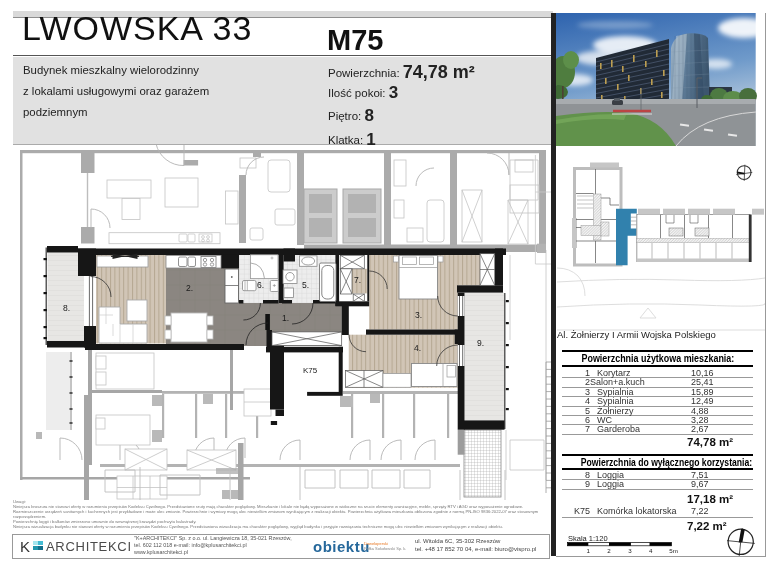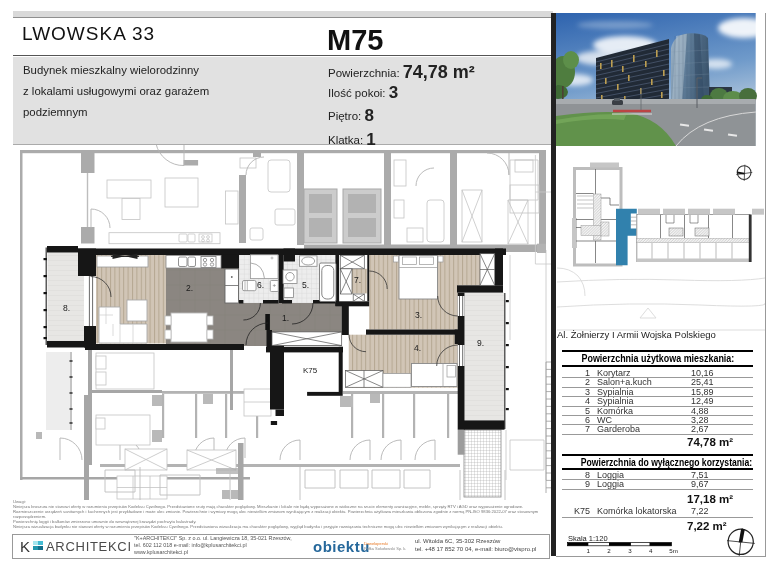--- a/index.html
+++ b/index.html
@@ -708,21 +708,21 @@
   <text x="303" y="373" font-size="8">K75</text>
 </g>
 </svg>
 
 <div class="abs" style="left:13px;top:10.5px;width:540px;height:6px;background:#d9d9d9;border-bottom:1.4px solid #8f8f8f;"></div>
 
 <div class="abs" style="left:13px;top:18px;width:540px;height:37px;background:#fff;border-bottom:1.5px solid #555;"></div>
 
 <div class="abs" style="left:13px;top:56.5px;width:540px;height:87px;background:#e1e1e1;border-bottom:1px solid #aaa;"></div>
 
-<div class="abs" style="left:22px;top:23px;font-size:19px;letter-spacing:1px;color:#111;">LWOWSKA 33</div>
+<div class="abs" style="left:22px;top:9px;font-size:34px;letter-spacing:1px;color:#111;">LWOWSKA 33</div>
 
 <div class="abs" style="left:23px;top:60px;font-size:11.4px;line-height:21px;color:#222;">Budynek mieszkalny wielorodzinny<br>z lokalami usługowymi oraz garażem<br>podziemnym</div>
 
 <div class="abs" style="left:327px;top:23.5px;font-size:29px;font-weight:bold;color:#111;">M75</div>
 
 <div class="abs" style="left:328px;top:60.5px;font-size:11.5px;color:#222;">Powierzchnia: <span style="font-size:18px;font-weight:bold;position:relative;top:1px;">74,78 m²</span></div>
 
 <div class="abs" style="left:328px;top:81.5px;font-size:11.5px;color:#222;">Ilość pokoi: <span style="font-size:17px;font-weight:bold;position:relative;top:1px;">3</span></div>
 
 <div class="abs" style="left:328px;top:104.5px;font-size:11.5px;color:#222;">Piętro: <span style="font-size:17px;font-weight:bold;position:relative;top:1px;">8</span></div>
@@ -738,36 +738,36 @@
 <div class="abs" style="left:562px;top:349.5px;width:191px;border-top:2.5px solid #000;border-bottom:2.5px solid #000;font-size:10.5px;line-height:10.5px;font-weight:bold;color:#000;padding:1px 0 1.5px 0;text-align:center;white-space:nowrap;"><span style="display:inline-block;transform:scaleX(0.85);transform-origin:center;">Powierzchnia użytkowa mieszkania:</span></div>
 
 <div class="abs" style="left:562px;top:368.8px;width:191px;font-size:9px;line-height:8.9px;color:#333;">
   <div style="display:flex;border-bottom:0.7px solid #999;height:8.45px;line-height:8.9px;">
       <span style="width:28px;text-align:right;">1</span>
       <span style="padding-left:7px;flex:1;">Korytarz</span>
       <span style="width:62px;">10,16</span>
     </div>
   <div style="display:flex;border-bottom:0.7px solid #999;height:8.45px;line-height:8.9px;">
       <span style="width:28px;text-align:right;">2</span>
-      <span style="padding-left:7px;flex:1;">Salon+a.kuch</span>
+      <span style="flex:1;">Salon+a.kuch</span>
       <span style="width:62px;">25,41</span>
     </div>
   <div style="display:flex;border-bottom:0.7px solid #999;height:8.45px;line-height:8.9px;">
       <span style="width:28px;text-align:right;">3</span>
       <span style="padding-left:7px;flex:1;">Sypialnia</span>
       <span style="width:62px;">15,89</span>
     </div>
   <div style="display:flex;border-bottom:0.7px solid #999;height:8.45px;line-height:8.9px;">
       <span style="width:28px;text-align:right;">4</span>
       <span style="padding-left:7px;flex:1;">Sypialnia</span>
       <span style="width:62px;">12,49</span>
     </div>
   <div style="display:flex;border-bottom:0.7px solid #999;height:8.45px;line-height:8.9px;">
       <span style="width:28px;text-align:right;">5</span>
-      <span style="padding-left:7px;flex:1;">Komórka</span>
+      <span style="padding-left:7px;flex:1;">Żołnierzy</span>
       <span style="width:62px;">4,88</span>
     </div>
   <div style="display:flex;border-bottom:0.7px solid #999;height:8.45px;line-height:8.9px;">
       <span style="width:28px;text-align:right;">6</span>
       <span style="padding-left:7px;flex:1;">WC</span>
       <span style="width:62px;margin-left:12px;">3,28</span>
     </div>
   <div style="display:flex;border-bottom:0.7px solid #999;height:8.45px;line-height:8.9px;">
       <span style="width:28px;text-align:right;">7</span>
       <span style="padding-left:7px;flex:1;">Garderoba</span>

